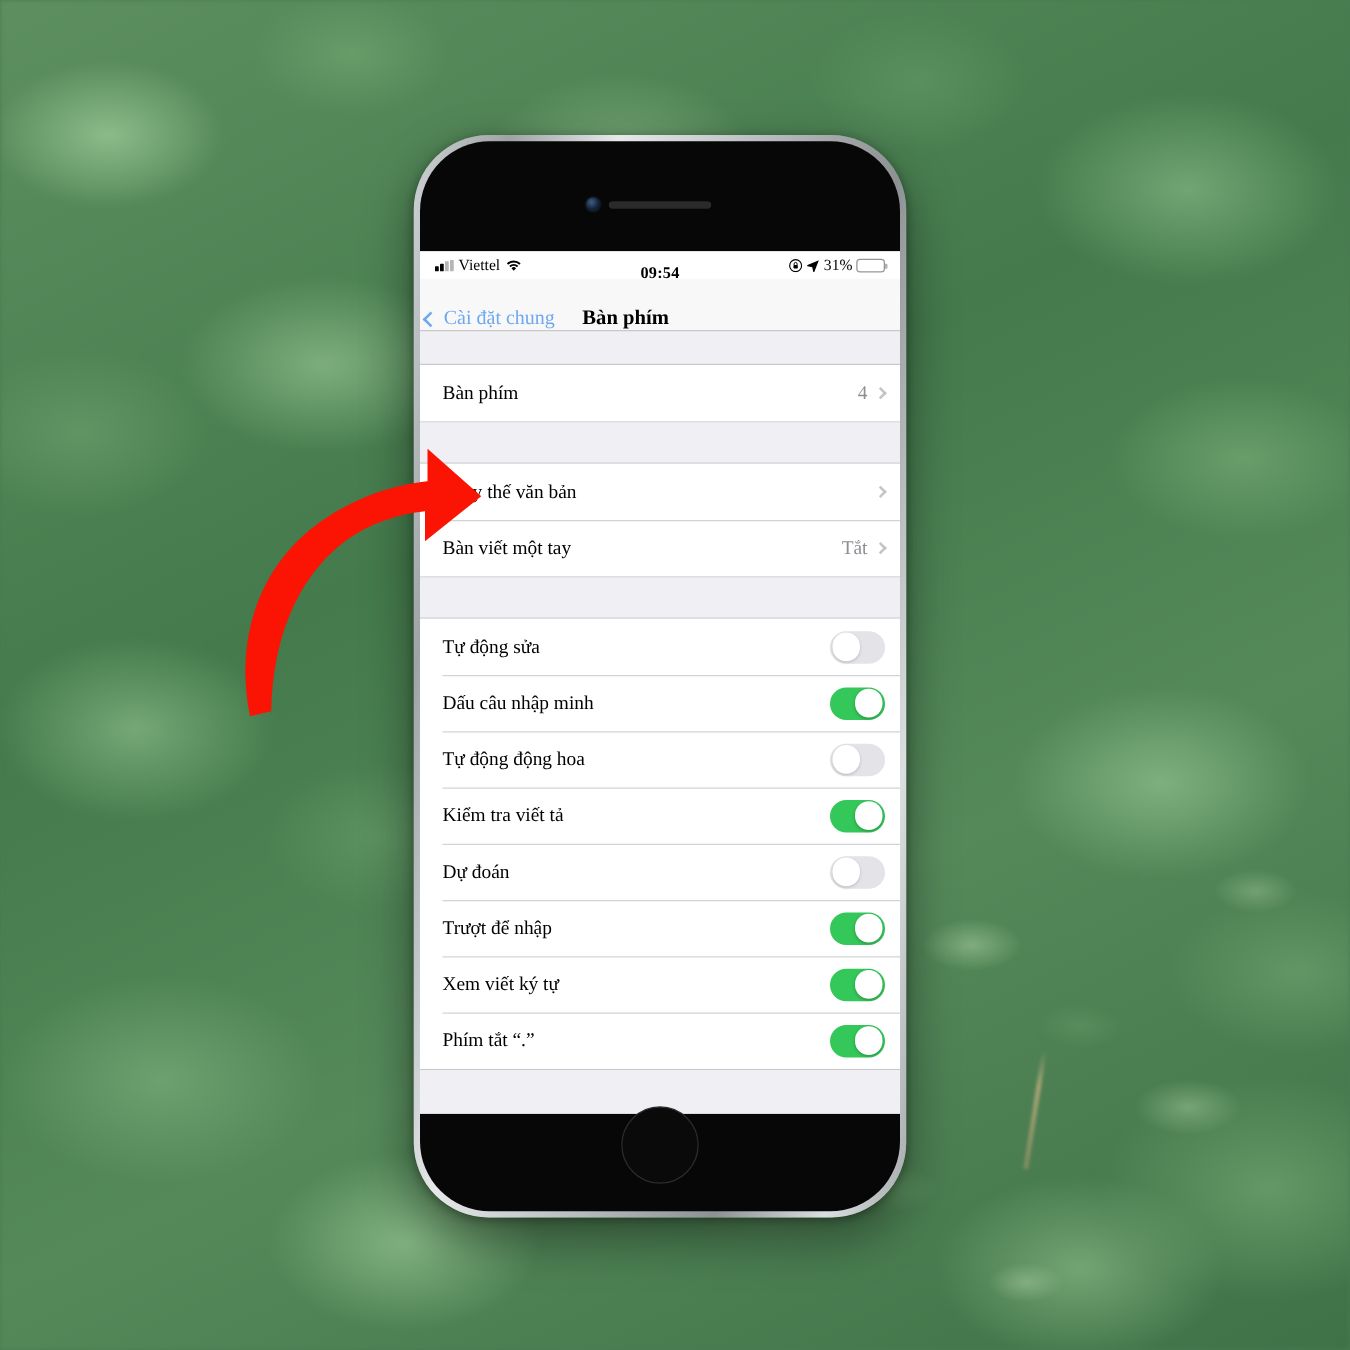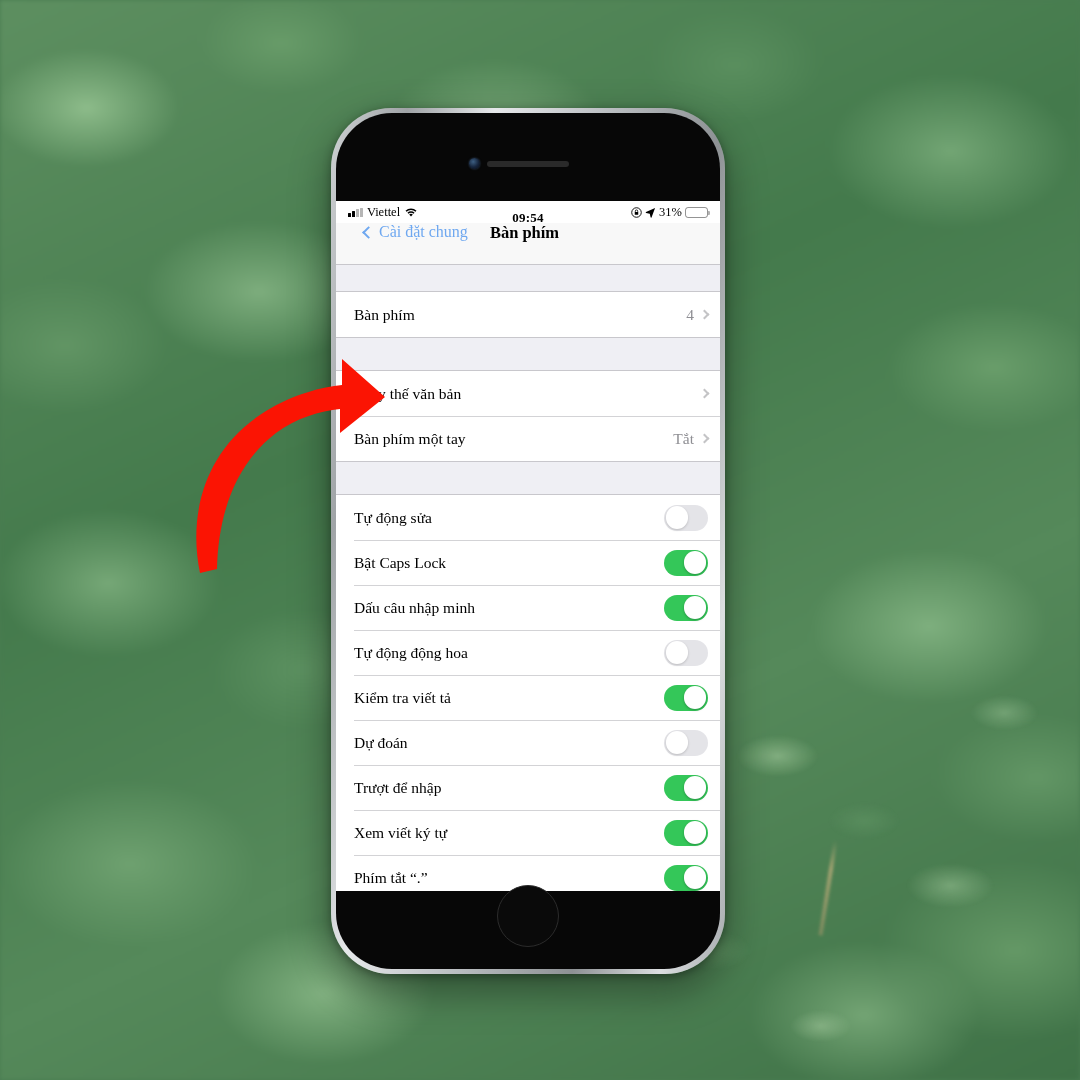--- a/index.html
+++ b/index.html
@@ -135,22 +135,22 @@
   .battery::after {
     content: ""; position: absolute; right: -3.2px; top: 3px;
     width: 1.8px; height: 4px; border-radius: 0 1px 1px 0;
     background: rgba(0,0,0,.3);
   }
   .battery-fill { height: 100%; width: 34%; background: #f5c518; border-radius: 1.5px; }
 
   
   #nav-bar {
     height: 42px; background: #f8f8f8;
-    display: flex; align-items: flex-start; position: relative;
-    border-bottom: .5px solid #c8c7cc; padding: 0 28px;
+    display: flex; align-items: flex-end; position: relative;
+    border-bottom: .5px solid #c8c7cc; padding: 0 4px;
   }
   #back-button { display: flex; align-items: center; gap: 5px; color: #6fa8f0; cursor: pointer; }
   .chev-back {
     width: 9px; height: 9px; border-left: 2.3px solid #6fa8f0; border-bottom: 2.3px solid #6fa8f0;
     transform: rotate(45deg); margin-right: 1px;
   }
   #back-label { font-size: 16px; color: #6fa8f0; }
   #nav-title { font-size: 16.5px; font-weight: 700; color: #000; margin-left: 22px; }
 
   
@@ -267,38 +267,32 @@
 
           <div class="gap g2"></div>
 
           <div class="group">
             <div class="row">
               <span class="row-label">Thay thế văn bản</span>
               <span class="row-value"></span>
               <span class="chev"></span>
             </div>
             <div class="row">
-              <span class="row-label">Bàn phím một tay</span>
+              <span class="row-label">Bàn viết một tay</span>
               <span class="row-value">Tắt</span>
               <span class="chev"></span>
             </div>
           </div>
 
           <div class="gap g3"></div>
 
           <div class="group">
             <div class="row">
               <span class="row-label">Tự động sửa</span>
               <span class="toggle off">
-                  <span class="knob"></span>
-                </span>
-            </div>
-            <div class="row">
-              <span class="row-label">Bật Caps Lock</span>
-              <span class="toggle on">
                   <span class="knob"></span>
                 </span>
             </div>
             <div class="row">
               <span class="row-label">Dấu câu nhập minh</span>
               <span class="toggle on">
                   <span class="knob"></span>
                 </span>
             </div>
             <div class="row">

